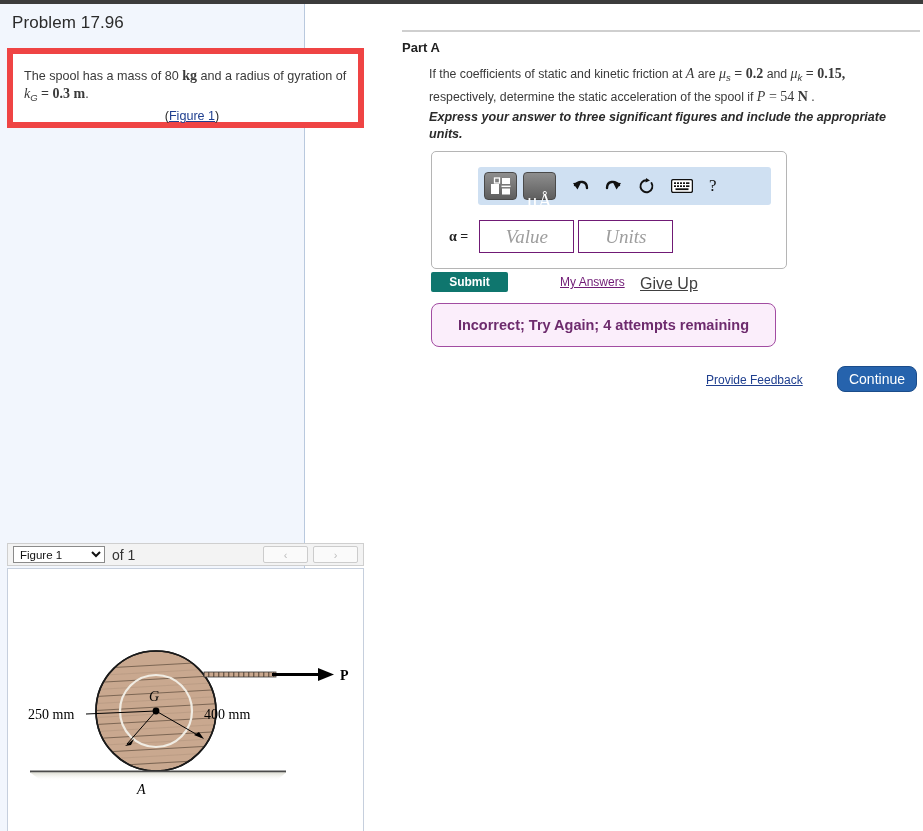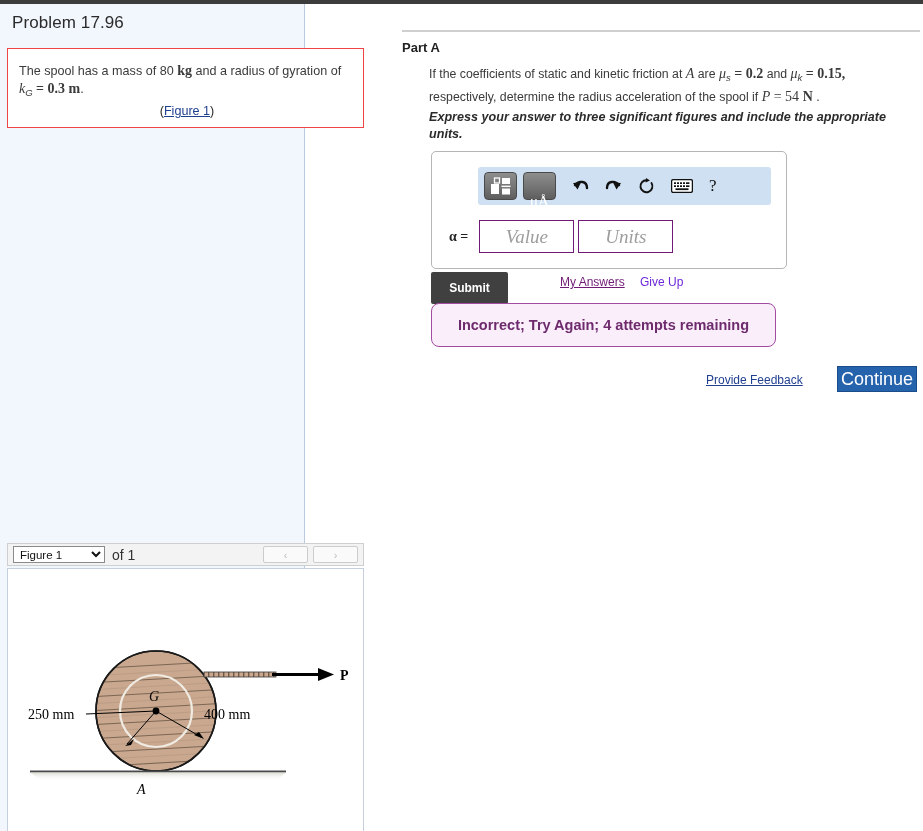--- a/index.html
+++ b/index.html
@@ -25,21 +25,21 @@
   }
   #problem-title {
     position: absolute; top: 9px; left: 12px;
     font-size: 17px; color: #2b2b2b;
     letter-spacing: .1px;
   }
   #statement-box {
     position: absolute; top: 44px; left: 7px;
     width: 357px; height: 80px;
     background: #ffffff;
-    border: 1px solid #ef4444;
+    border: 6px solid #ef4444;
   }
   #statement-text {
     position: absolute; top: 13px; left: 11px;
     width: 336px;
     font-size: 12.6px; color: #3a3a3a; line-height: 17px;
   }
   .mathi { font-family: "Liberation Serif", serif; font-style: italic; font-size: 14px; }
   .mathb { font-family: "Liberation Serif", serif; font-weight: bold; font-size: 14px; font-style: normal;}
   .mathr { font-family: "Liberation Serif", serif; font-size: 14px; }
   .sub { font-size: 9.5px; vertical-align: -3px; font-style: italic; }
@@ -145,55 +145,55 @@
     width: 95px; height: 33px;
     border: 1px solid #701a75; background: #ffffff;
     display: flex; align-items: center; justify-content: center;
     font-family: "Liberation Serif", serif;
     font-style: italic; font-size: 19px; color: #9d9d9d;
   }
   #units-field { margin-left: 4px; }
   
   #submit-btn {
     position: absolute; top: 268px; left: 51px;
-    width: 77px; height: 32px;
-    background: #404040;
+    width: 77px; height: 20px;
+    background: #0f766e;
     color: #ffffff; font-size: 12px; font-weight: bold;
     display: flex; align-items: center; justify-content: center;
     border-radius: 2px;
   }
   #my-answers {
     position: absolute; top: 271px; left: 180px;
     font-size: 12px; color: #701a75; text-decoration: underline;
   }
   #give-up {
     position: absolute; top: 271px; left: 260px;
-    font-size: 12px; color: #6d28d9; 
+    font-size: 16px; color: #404040; text-decoration: underline;
   }
   
   #feedback {
     position: absolute; top: 299px; left: 51px;
     width: 345px; height: 44px;
     background: #fbeefb;
     border: 1px solid #a24ca2;
     border-radius: 8px;
     display: flex; align-items: center; justify-content: center;
     color: #6d2b6d; font-size: 14.5px; font-weight: bold;
   }
   #provide-feedback {
     position: absolute; top: 369px; left: 326px;
     font-size: 12px; color: #1f3f8f; text-decoration: underline;
   }
   #continue-btn {
     position: absolute; top: 362px; left: 457px;
     width: 80px; height: 26px;
     background: #2663ad;
     border: 1px solid #1b4c8a;
-    border-radius: 0;
-    color: #ffffff; font-size: 18px;
+    border-radius: 8px;
+    color: #ffffff; font-size: 14px;
     display: flex; align-items: center; justify-content: center;
   }
 </style>
 </head>
 <body>
 
 <div id="topbar"></div>
 
 <div id="left-panel">
 
@@ -282,38 +282,38 @@
   </div>
 </div>
 
 <div id="right-panel">
 
   <div id="hrule"></div>
   <div id="part-a">Part A</div>
 
   <div id="question">
     <span>If the coefficients of static and kinetic friction at </span><span class="mathi">A</span><span> are </span><span class="mathi">μ</span><span class="sub">s</span><span class="mathb"> = 0.2</span><span> and </span><span class="mathi">μ</span><span class="sub">k</span><span class="mathb"> = 0.15,</span>
-    <span>respectively, determine the radius acceleration of the spool if </span><span class="mathi">P</span><span class="mathr"> = 54 </span><span class="mathb">N</span><span> .</span>
+    <span>respectively, determine the static acceleration of the spool if </span><span class="mathi">P</span><span class="mathr"> = 54 </span><span class="mathb">N</span><span> .</span>
   </div>
 
   <div id="express">Express your answer to three significant figures and include the appropriate units.</div>
 
   <div id="answer-box">
     <div id="toolbar">
       <div class="gbtn">
         <svg width="21" height="18" viewBox="0 0 21 18">
           <rect x="1" y="7" width="8" height="10" fill="#fff"></rect>
           <rect x="4.5" y="1" width="5" height="5" fill="none" stroke="#fff" stroke-width="1.3"></rect>
           <rect x="12" y="1" width="8" height="6" fill="#fff"></rect>
           <rect x="11.5" y="8.6" width="9" height="1.5" fill="#fff"></rect>
           <rect x="12" y="11.5" width="8" height="6" fill="#fff"></rect>
         </svg>
       </div>
       <div class="gbtn">
-        <span style="font-family:'Liberation Serif',serif;font-size:15px;margin-top:31px;">μÅ</span>
+        <span style="font-family:'Liberation Serif',serif;font-size:20px;margin-top:31px;">μÅ</span>
       </div>
       <div class="tool-ico">
         <svg width="17" height="15" viewBox="0 0 17 15">
           <path d="M3 6 C7 1, 15 2, 15 9" stroke="#111" stroke-width="2.4" fill="none" stroke-linecap="round"></path>
           <polygon points="1,4 9,3.5 5.5,10.5" fill="#111"></polygon>
         </svg>
       </div>
       <div class="tool-ico">
         <svg width="17" height="15" viewBox="0 0 17 15">
           <path d="M14 6 C10 1, 2 2, 2 9" stroke="#111" stroke-width="2.4" fill="none" stroke-linecap="round"></path>

